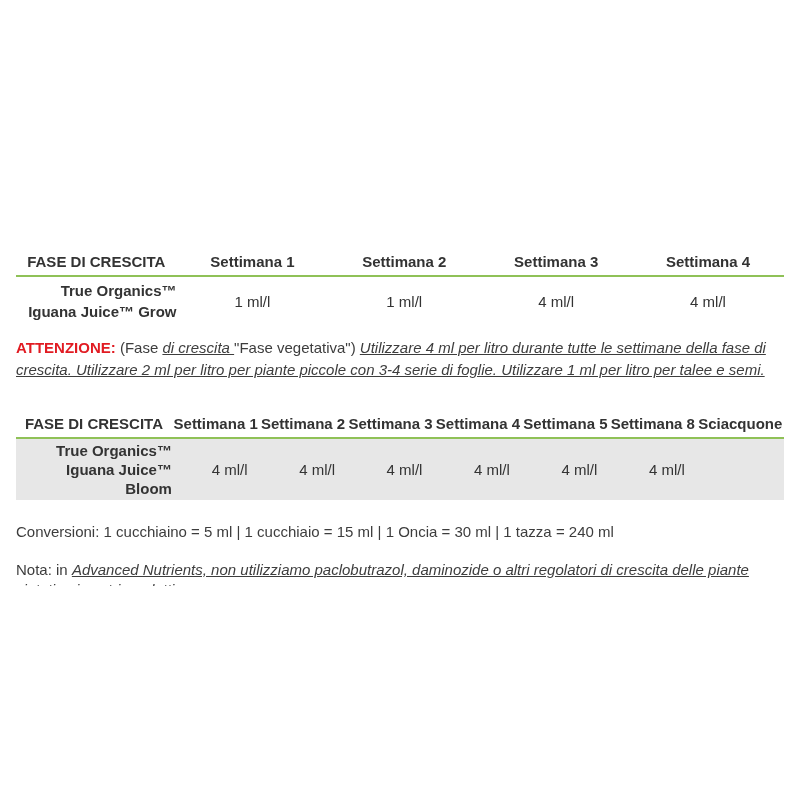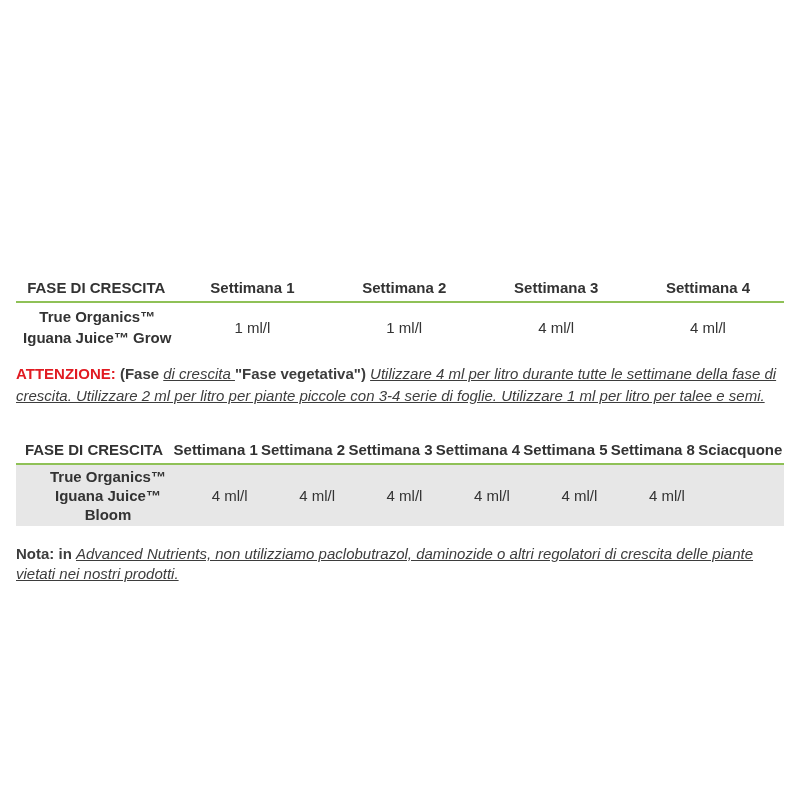--- a/index.html
+++ b/index.html
@@ -9,21 +9,20 @@
   }
   .page {
     position: relative;
     width: 800px;
     height: 586px;
     background: #fff;
     overflow: hidden;
     font-family: "Liberation Sans", sans-serif;
     color: var(--text-color, #333333);
     box-sizing: border-box;
-    margin-top: 26px;
   }
   .content {
     padding: 0 16px;
   }
 
   
   table.feed-table {
     width: 100%;
     border-collapse: collapse;
     table-layout: fixed;
@@ -42,40 +41,40 @@
     white-space: nowrap;
     overflow: hidden;
   }
   table.feed-table td {
     font-size: 15px;
     text-align: center;
     vertical-align: middle;
     color: var(--text-color, #333333);
   }
   table.feed-table td.product {
-    text-align: center;
+    text-align: right;
     font-weight: bold;
     padding-left: 2px;
   }
   .grow-wrap td  { padding: 3px 0; line-height: 21px; }
   .bloom-wrap td { padding: 2px 0; line-height: 19px; }
   .bloom-wrap tr.shaded td { background: var(--row-gray, #e7e7e7); padding-left: 28px; }
 
   
   .para {
     font-size: 15px;
     line-height: 22px;
     color: #3d3d3d;
   }
   .attention-para   { margin-top: 12px; }
   .conversions-para { margin-top: 22px; line-height: 20px; }
   .note-para        { margin-top: 18px; line-height: 20px; }
 
   .seg-red-bold { color: var(--warning-red, #e11b22); font-weight: bold; font-style: normal; text-align: center; }
-  .seg-bold     { font-weight: bold; font-style: normal; }
+  .seg-bold     { font-weight: normal; font-style: normal; }
   .seg-italic   { font-style: italic; text-decoration: underline; }
   .seg-normal   { font-style: normal; font-weight: normal; }
 </style>
 </head>
 <body>
 
 <div class="page">
   <div class="content">
 
     <div class="grow-wrap">
@@ -142,17 +141,18 @@
             <td>4 ml/l</td>
             <td>4 ml/l</td>
             <td>4 ml/l</td>
             <td>4 ml/l</td>
             <td></td>
           </tr>
         </tbody>
       </table>
     </div>
 
+    <p class="para conversions-para"><span class="seg-bold">Conversioni: </span><span class="seg-normal">1 cucchiaino = 5 ml | 1 cucchiaio = 15 ml | 1 Oncia = 30 ml | 1 tazza = 240 ml</span></p>
 
     <p class="para note-para"><span class="seg-bold">Nota: in </span><span class="seg-italic">Advanced Nutrients, non utilizziamo paclobutrazol, daminozide o altri regolatori di crescita delle piante vietati nei nostri prodotti.</span></p>
 
   </div>
 </div>
 
 </body></html>

